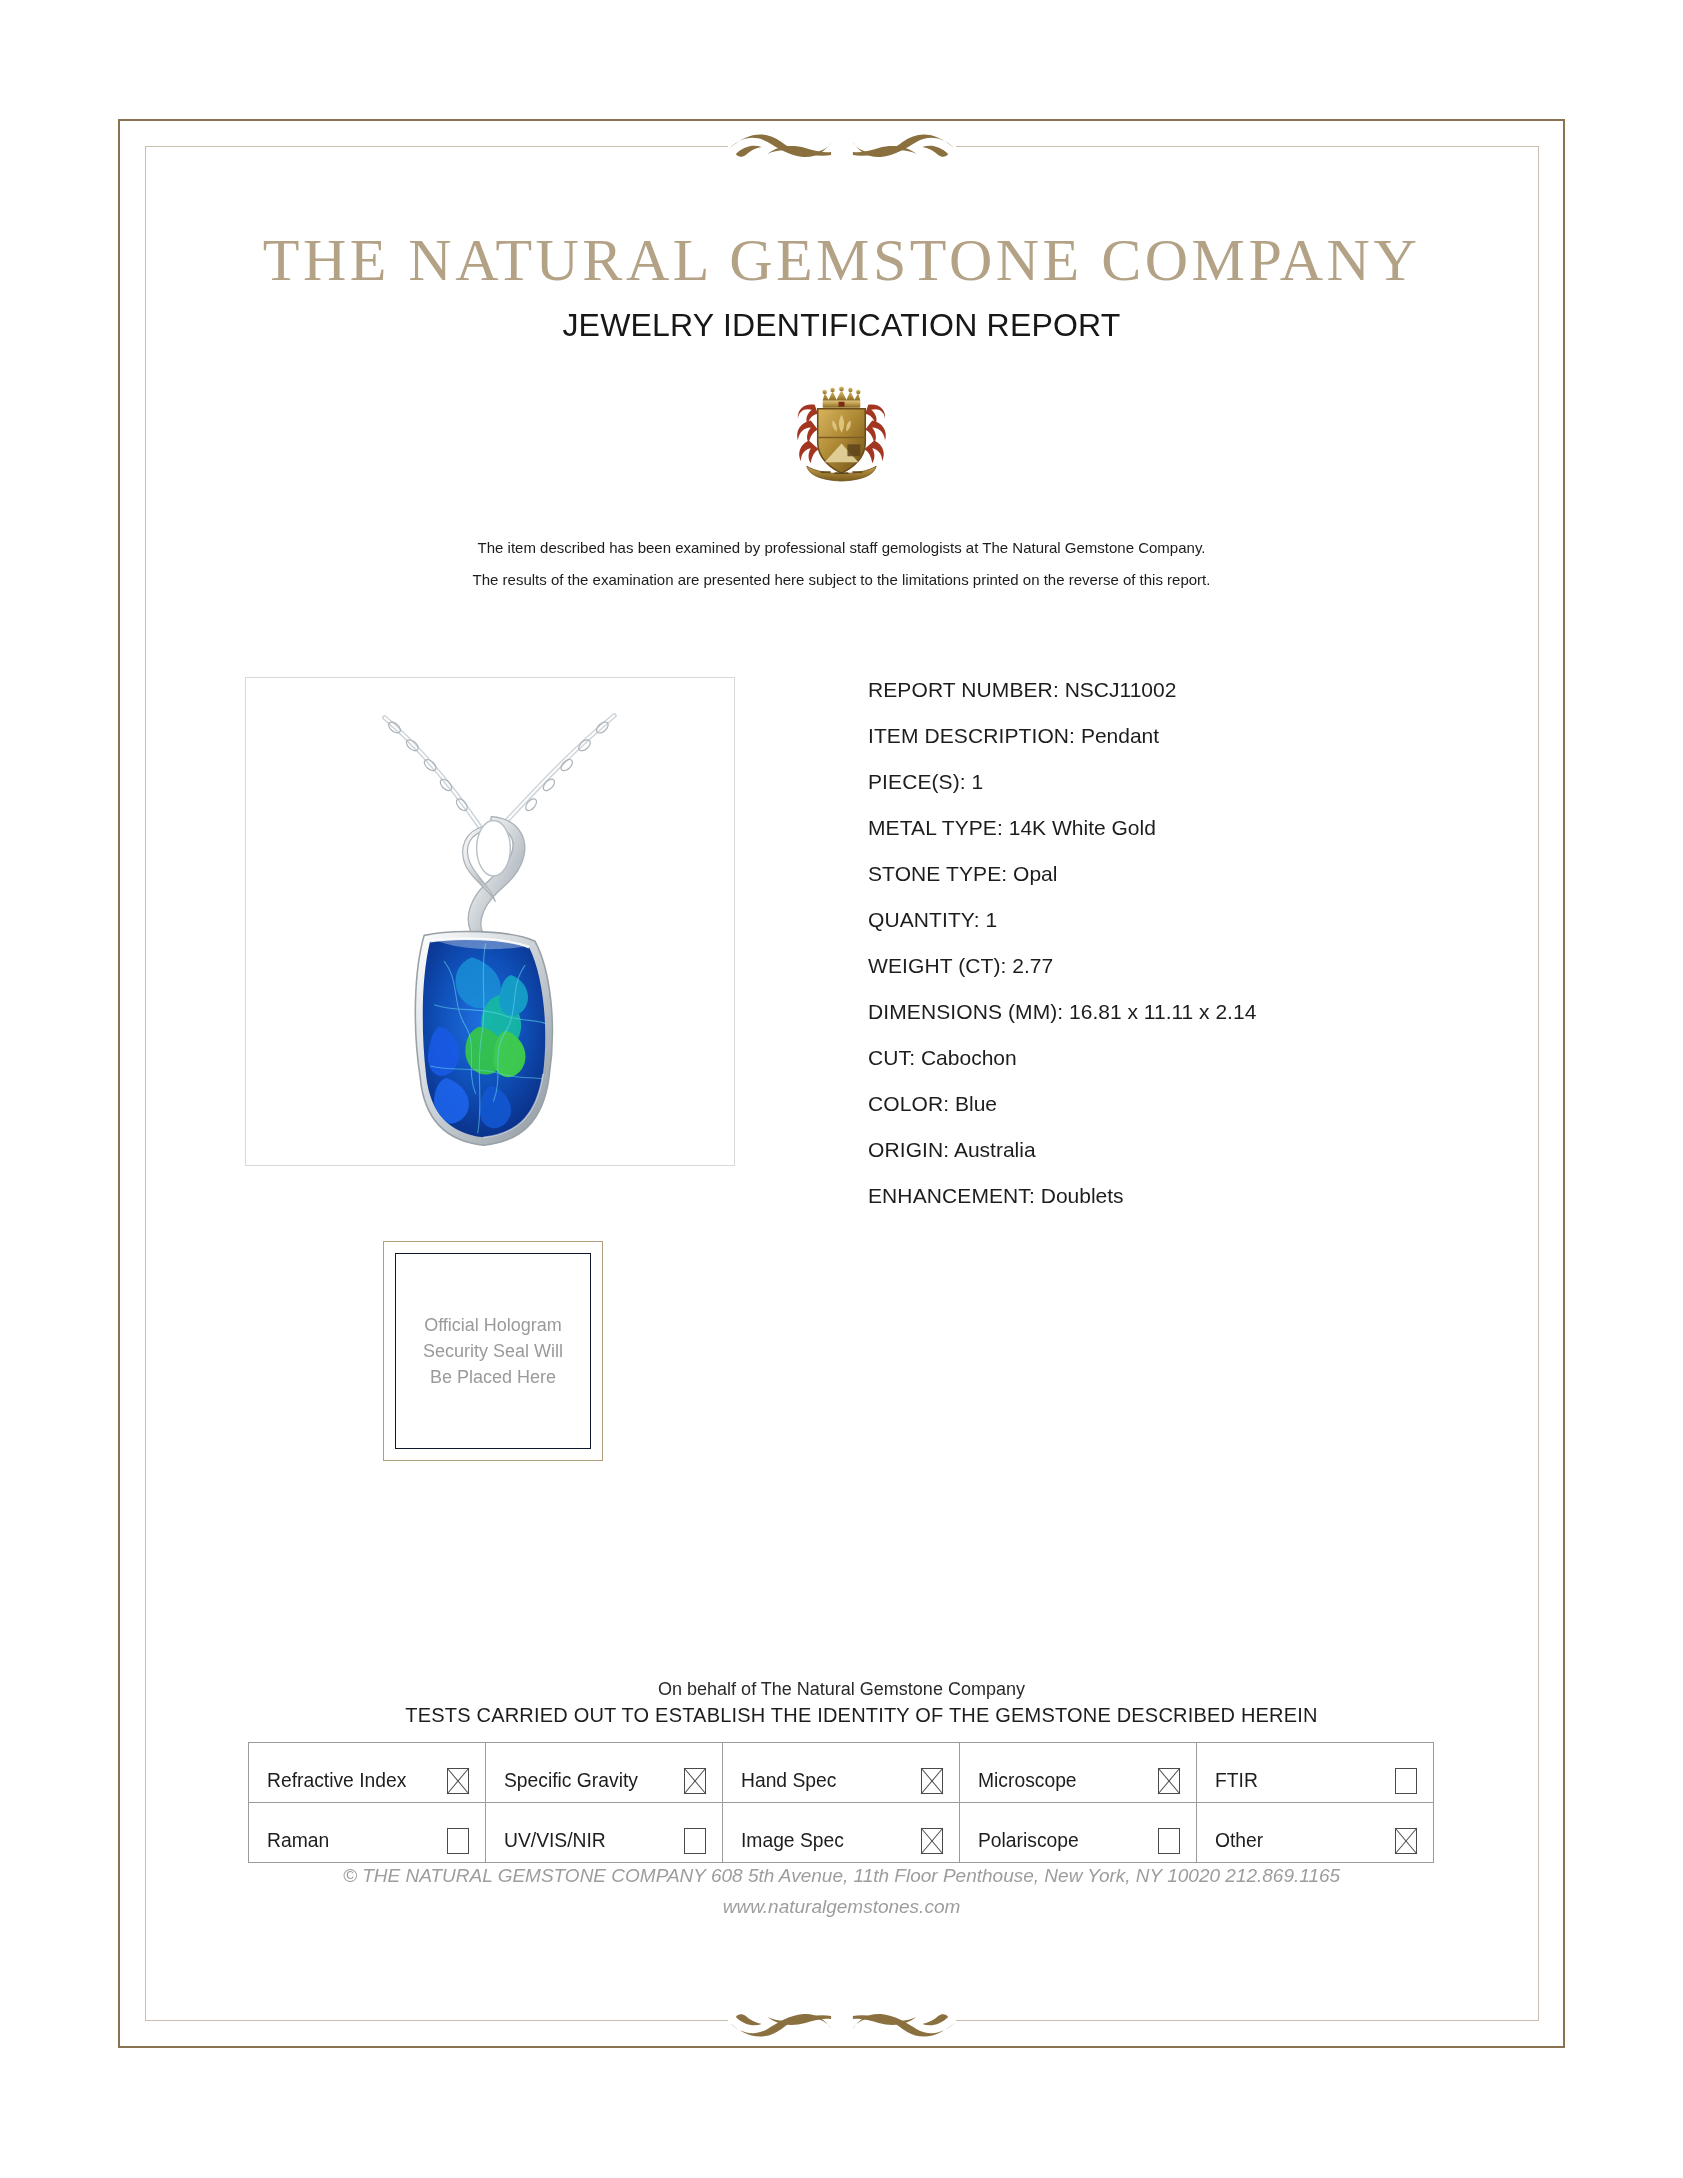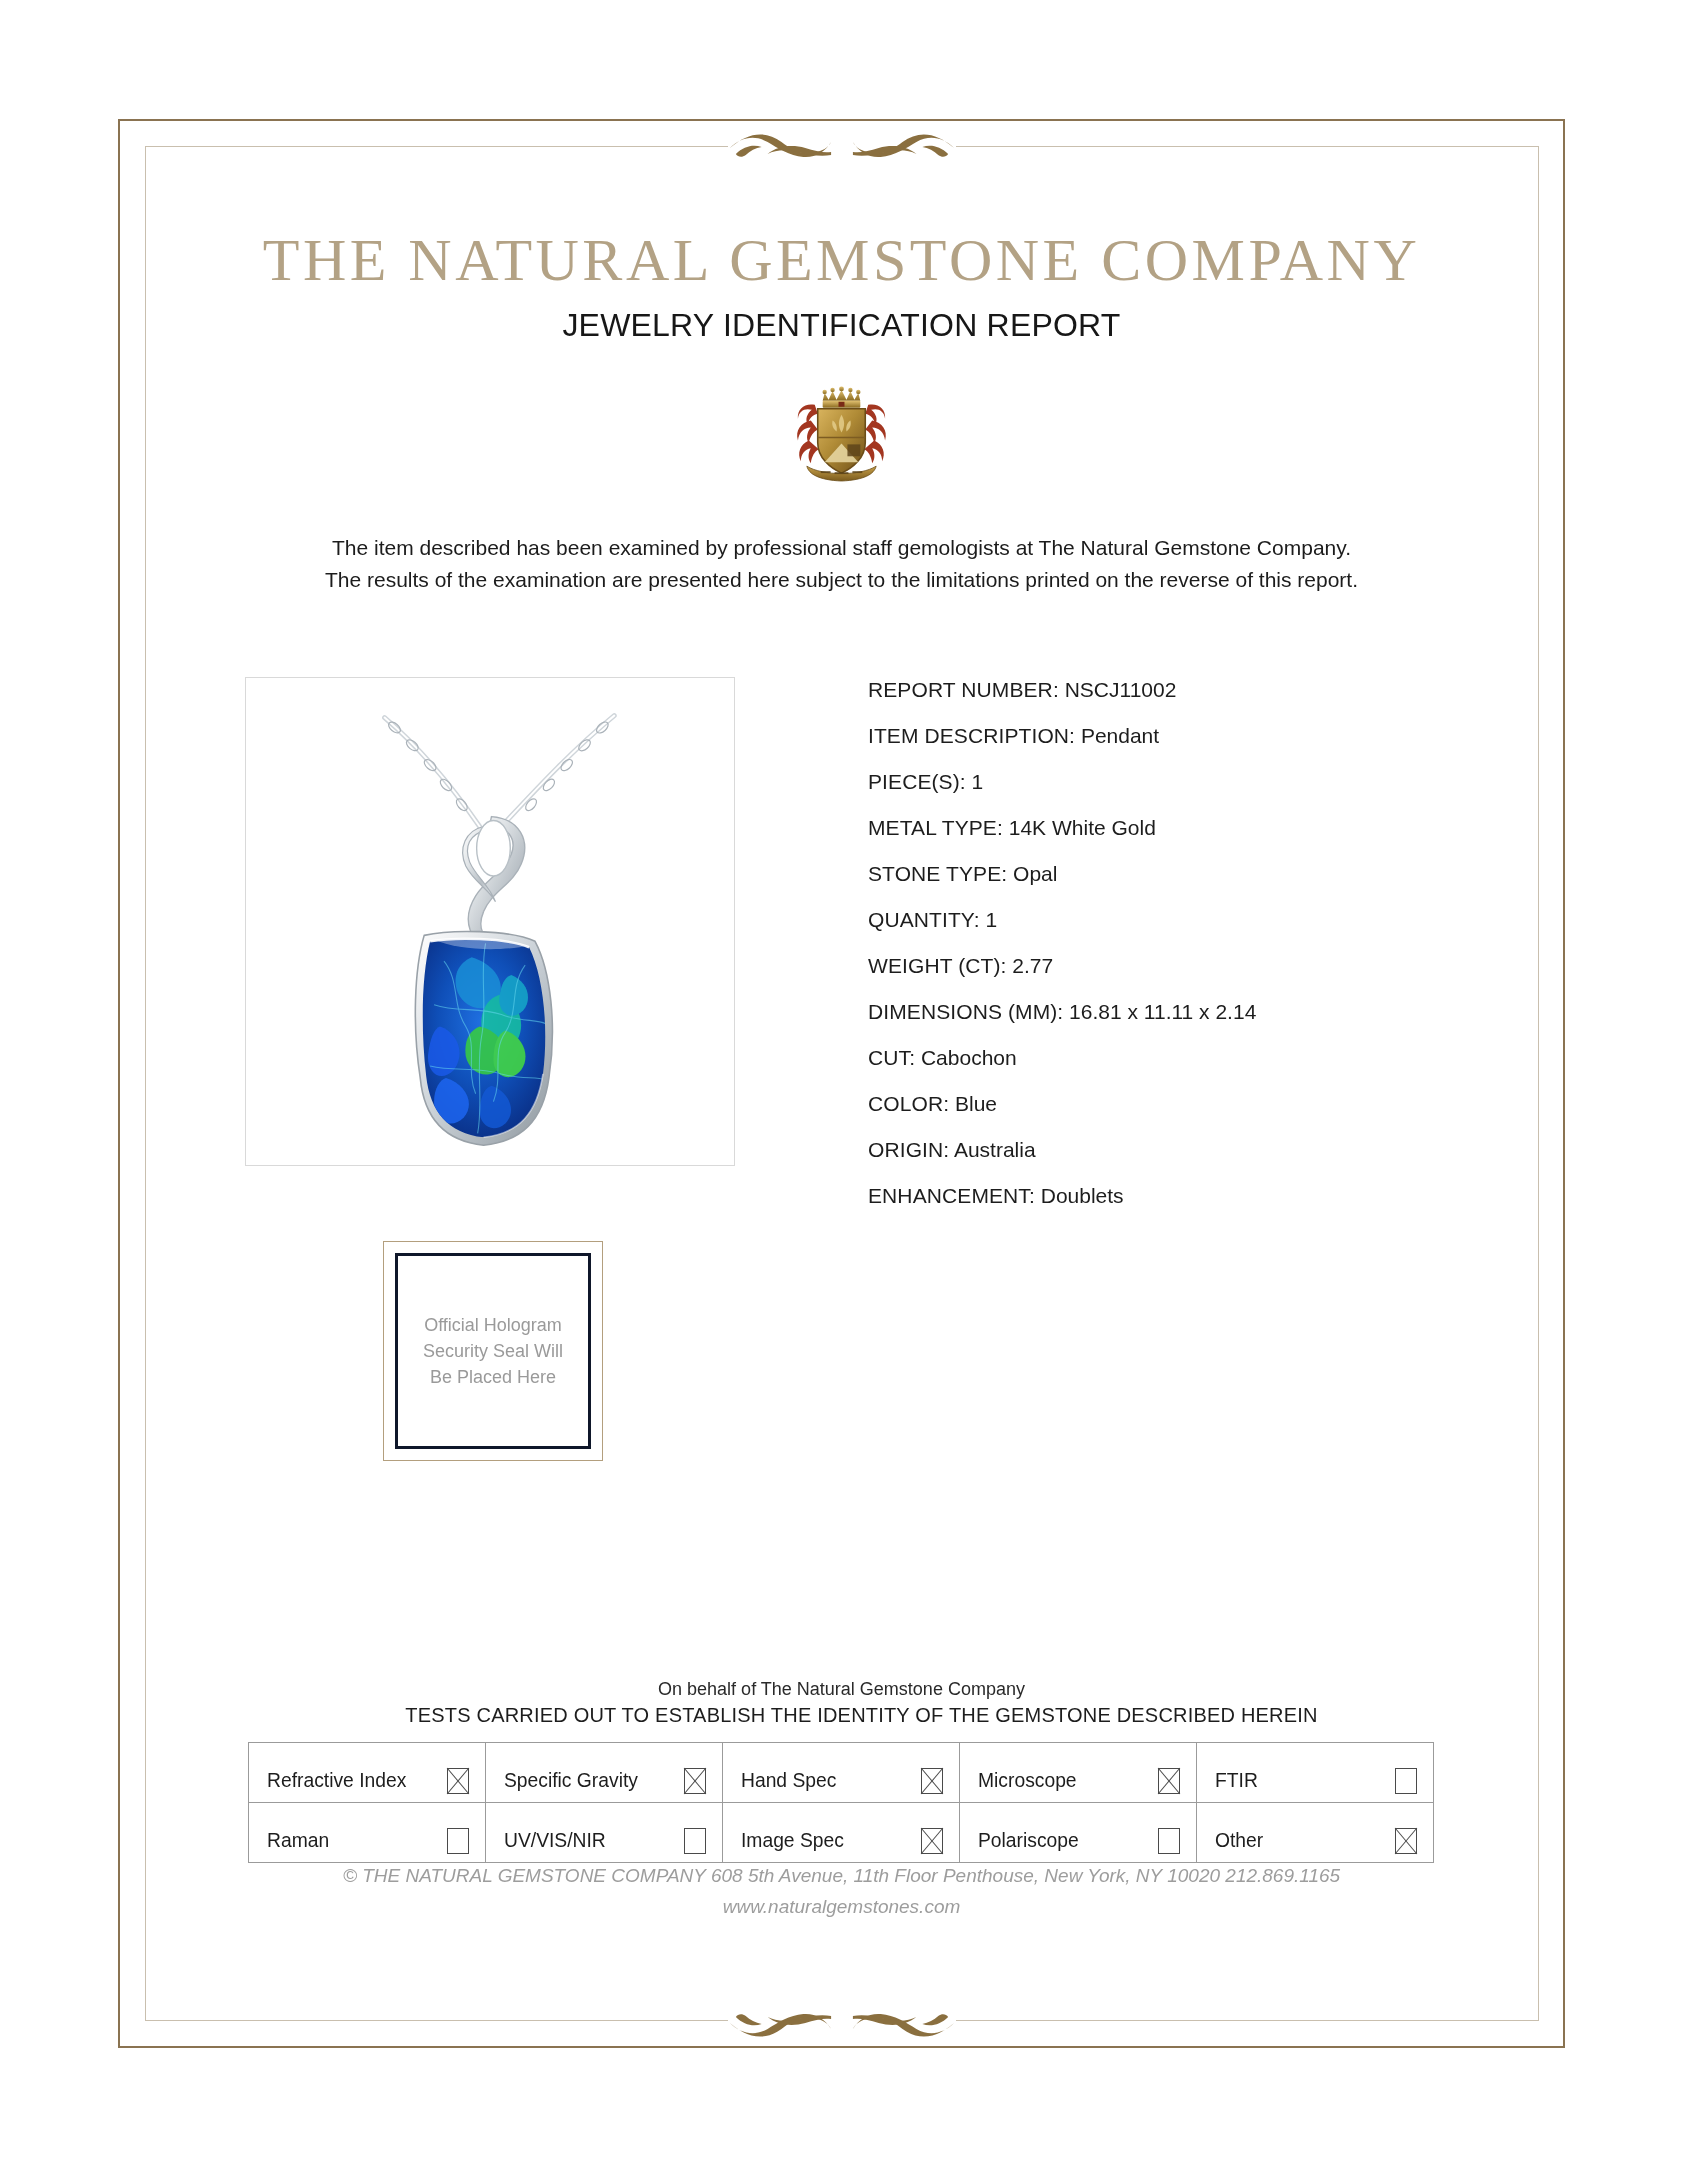--- a/index.html
+++ b/index.html
@@ -89,21 +89,21 @@
     height: 103px;
   }
 
   
   .intro {
     position: absolute;
     left: 0;
     top: 532px;
     width: 1683px;
     text-align: center;
-    font-size: 21px;
+    font-size: 15px;
     line-height: 32px;
     color: #1c1c1c;
   }
   .intro div { white-space: nowrap; }
 
   
   .photo-frame {
     position: absolute;
     left: 245px;
     top: 677px;
@@ -142,21 +142,21 @@
     border: 1px solid #b39f7e;
     box-sizing: border-box;
     background: #ffffff;
   }
   .hologram-inner {
     position: absolute;
     left: 11px;
     top: 11px;
     right: 11px;
     bottom: 11px;
-    border: 3px solid #0f172a;
+    border: 1px solid #0f172a;
     box-sizing: border-box;
     display: flex;
     align-items: center;
     justify-content: center;
   }
   .hologram-text {
     text-align: center;
     font-size: 18px;
     line-height: 26px;
     color: #9a9a9a;

